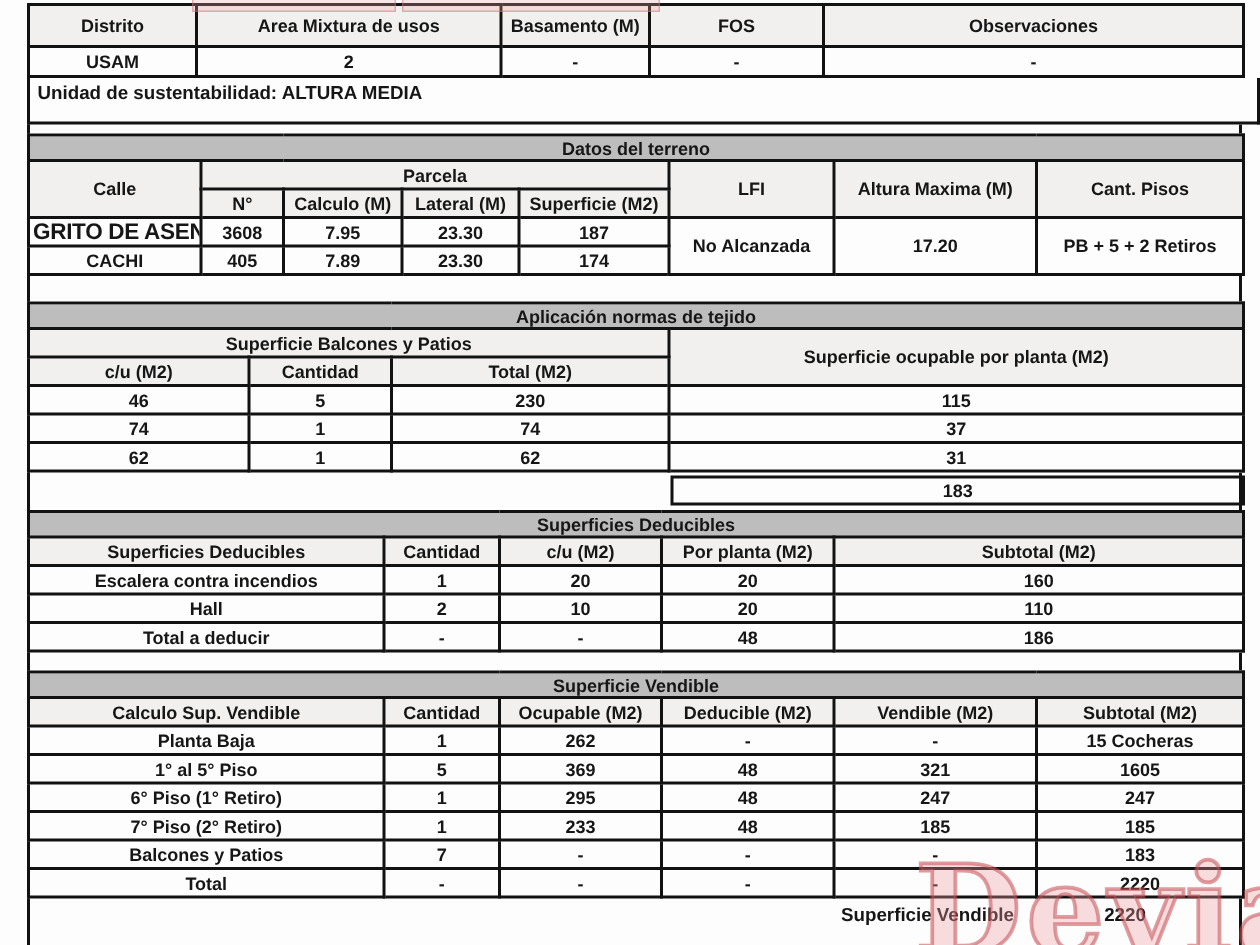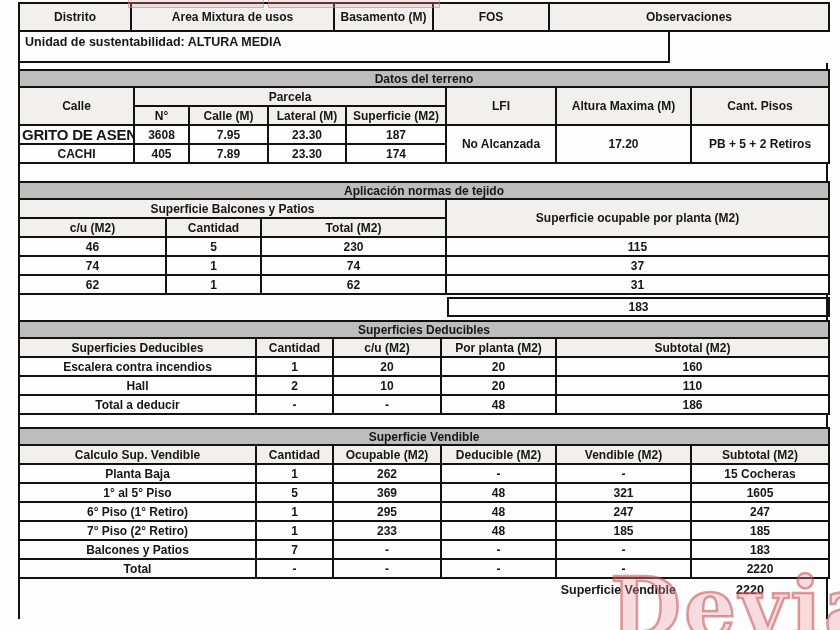--- a/index.html
+++ b/index.html
@@ -22,21 +22,21 @@
     border:2px solid var(--bd);
     font-size:12px;text-align:center;vertical-align:middle;
     padding:0 2px;overflow:hidden;white-space:nowrap;height:17px;
   }
   .bar{background:var(--bar);height:15px;font-size:12px;}
   .hd{background:var(--hd);}
   .tight{font-size:15px;letter-spacing:-0.2px;}
   .h28 td{height:26px;}
   .h20 td{height:18px;}
   .unibox{
-    box-sizing:border-box;width:652px;height:31px;
+    box-sizing:border-box;width:822px;height:31px;
     border:2px solid var(--bd);border-top:none;
     padding:3px 5px;font-size:12.5px;text-align:left;
   }
   .gap{box-sizing:border-box;width:810px;border-left:2px solid var(--bd);border-right:2px solid var(--bd);}
   .gap1{height:6px;}
   .gap2{height:17px;}
   .gap3{height:12px;}
   .strip183{position:relative;height:25px;}
   .box183{
     position:absolute;left:427px;top:2px;width:383px;height:20px;
@@ -81,20 +81,27 @@
           <col style="width:280px">
         </colgroup>
       <tbody>
           <tr class="h28">
         <td class="hd">Distrito</td>
         <td class="hd">Area Mixtura de usos</td>
         <td class="hd">Basamento (M)</td>
         <td class="hd">FOS</td>
         <td class="hd">Observaciones</td>
       </tr>
+      <tr class="h20">
+        <td>USAM</td>
+        <td>2</td>
+        <td>-</td>
+        <td>-</td>
+        <td>-</td>
+      </tr>
     </tbody>
       </table>
 
     <div class="unibox">
       <span>Unidad de sustentabilidad:</span>
       <span>ALTURA MEDIA</span>
     </div>
 
     <div class="gap gap1"></div>
 
@@ -115,21 +122,21 @@
           </tr>
       <tr>
         <td class="hd" rowspan="2">Calle</td>
         <td class="hd" colspan="4">Parcela</td>
         <td class="hd" rowspan="2">LFI</td>
         <td class="hd" rowspan="2">Altura Maxima (M)</td>
         <td class="hd" rowspan="2">Cant. Pisos</td>
       </tr>
       <tr>
         <td class="hd">N°</td>
-        <td class="hd">Calle (M)</td>
+        <td class="hd">Calculo (M)</td>
         <td class="hd">Lateral (M)</td>
         <td class="hd">Superficie (M2)</td>
       </tr>
       <tr>
         <td class="tight">GRITO DE ASENCIO</td>
         <td>3608</td>
         <td>7.95</td>
         <td>23.30</td>
         <td>187</td>
         <td rowspan="2">No Alcanzada</td>

